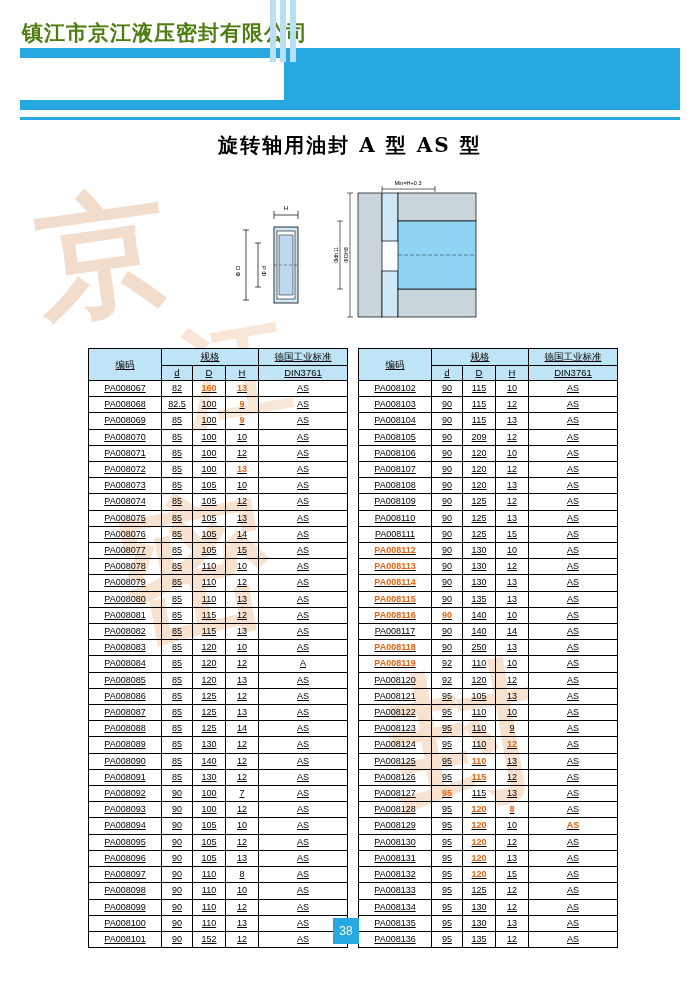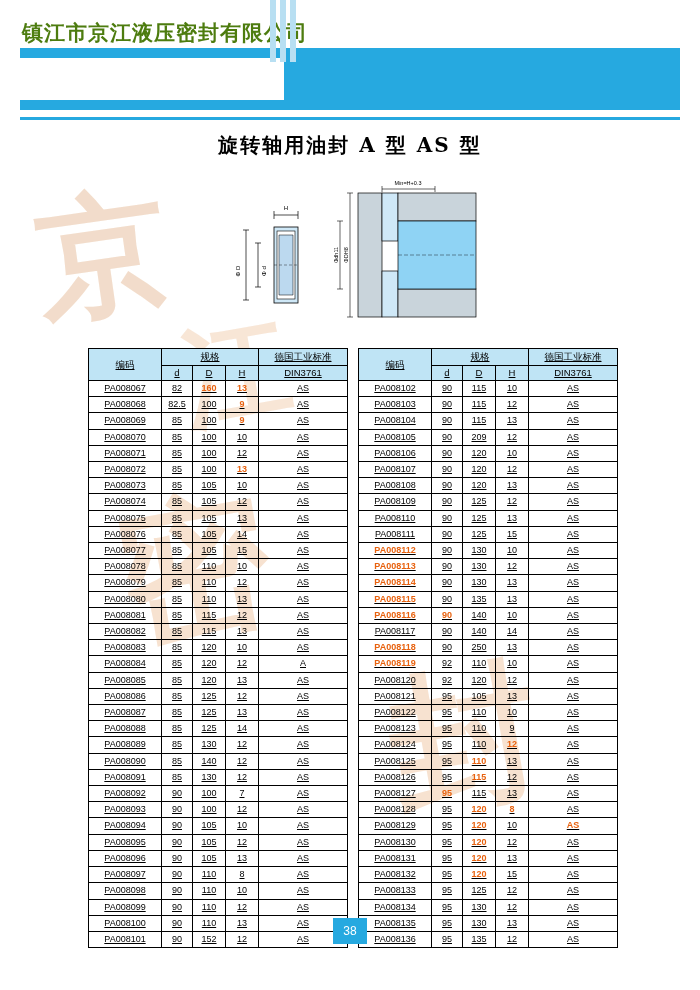--- a/index.html
+++ b/index.html
@@ -161,21 +161,21 @@
   table.spec td.c-D    { width: 32px; }
   table.spec td.c-H    { width: 32px; }
   table.spec td.c-din  { width: 88px; }
 
   .hl { color: #e8620f; font-weight: bold; }
 
   
   .footer-box {
     position: absolute;
     left: 333px; top: 918px;
-    width: 34px; height: 26px;
+    width: 26px; height: 26px;
     background: #26a9e0;
     color: #fff;
     font-size: 12px;
     text-align: center;
     line-height: 26px;
     z-index: 4;
   }
 </style>
 </head>
 <body>

